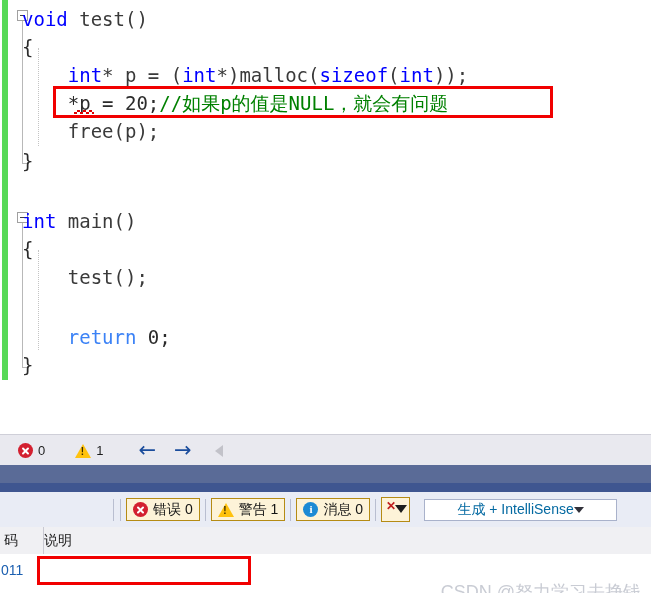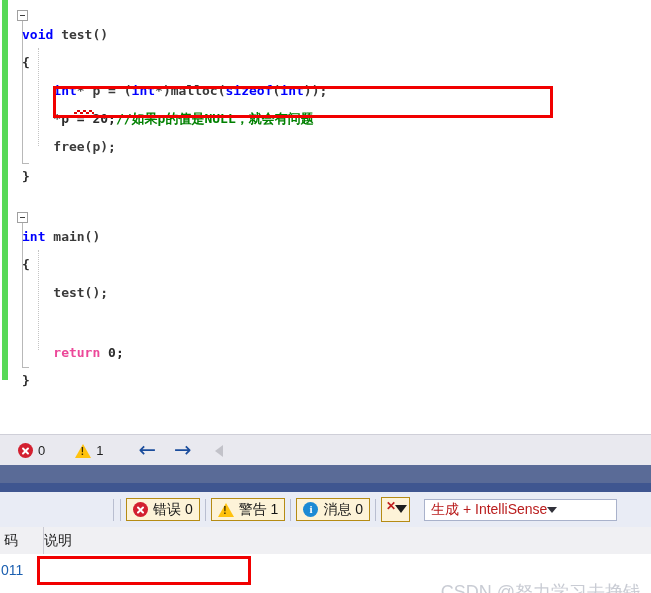--- a/index.html
+++ b/index.html
@@ -14,30 +14,30 @@
   
   .editor{
     position:absolute;left:0;top:0;width:651px;height:434px;
     background:#ffffff;overflow:hidden;
   }
   .change-bar{
     position:absolute;left:2px;top:0;width:6px;height:380px;
     background:#57d957;
   }
   .code-area{
-    position:absolute;left:0;top:16px;width:651px;height:434px;
+    position:absolute;left:0;top:0;width:651px;height:434px;
     font-family:"DejaVu Sans Mono","Liberation Mono",monospace;
-    font-size:13px;line-height:30px;
-    color:#2b2b2b;white-space:pre;font-weight:bold;
+    font-size:19px;line-height:30px;
+    color:#2b2b2b;white-space:pre;
   }
   .ln{position:absolute;left:22px;height:30px;white-space:pre;}
   .kw{color:#0000ff;}
   .fn{color:#3a3a3a;}
   .cmt{color:#008000;}
-  .ctl{color:#ec4899;}
+  .ctl{color:#3b82f6;}
   .plain{color:#2b2b2b;}
 
   
   .collapse{
     position:absolute;left:17px;width:11px;height:11px;
     border:1px solid #a0a0a0;background:#fff;
     box-sizing:border-box;
   }
   .collapse:before{
     content:"";position:absolute;left:2px;top:4px;width:5px;height:1px;
@@ -156,23 +156,23 @@
     position:absolute;left:4px;top:1px;font-size:12px;font-weight:bold;
     color:#c02020;font-family:"Liberation Sans",sans-serif;
   }
   .clear-btn .funnel{
     position:absolute;left:13px;top:7px;width:0;height:0;
     border-left:6px solid transparent;border-right:6px solid transparent;
     border-top:8px solid #1d1d1d;
   }
   .build-select{
     width:193px;height:22px;background:#ffffff;border:1px solid #a9b2cb;
-    display:flex;align-items:center;justify-content:flex-start;
+    display:flex;align-items:center;justify-content:center;
     padding:0 6px;box-sizing:border-box;margin-left:12px;
-    font-size:14px;color:#b91c1c;
+    font-size:14px;color:#0369a1;
   }
 
   
   .grid-head{
     position:absolute;left:0;top:527px;width:651px;height:27px;
     background:#f0f0f3;border-bottom:1px solid #c9c9d2;
     display:flex;align-items:center;font-size:14px;color:#1b1b1b;
   }
   .col-code{width:43px;padding-left:4px;box-sizing:border-box;}
   .col-desc{flex:1;padding-left:0;box-sizing:border-box;

